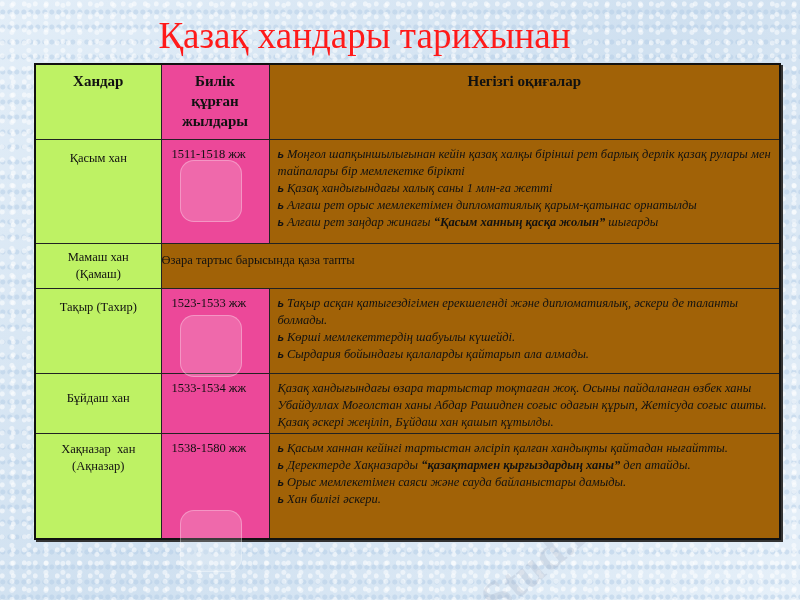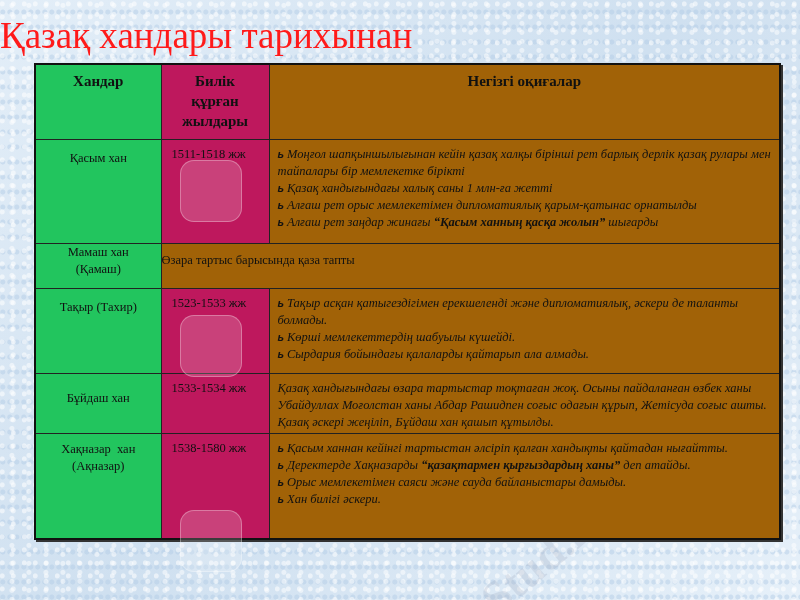--- a/index.html
+++ b/index.html
@@ -8,42 +8,42 @@
     background:#dbe9f5;
     background-image:
       radial-gradient(circle at 20% 30%, rgba(255,255,255,0.55) 0 2px, transparent 3px),
       radial-gradient(circle at 70% 60%, rgba(255,255,255,0.5) 0 2px, transparent 3px),
       radial-gradient(circle at 40% 80%, rgba(180,205,230,0.5) 0 2px, transparent 3px),
       linear-gradient(135deg, #e3eef8 0%, #cfe0f0 50%, #e6f0f9 100%);
     background-size: 11px 13px, 17px 9px, 7px 15px, 100% 100%;
     font-family: "Liberation Serif", serif;
   }
   .title {
-    position:absolute; left:0; top:14px; width:729px; text-align:left;
+    position:absolute; left:0; top:14px; width:729px; text-align:center;
     color:#ff1a1a; font-size:37px; line-height:44px;
     font-family:"Liberation Serif", serif;
   }
   .wm {
     position:absolute; color:rgba(150,160,180,0.22); font-weight:bold;
     font-size:46px; transform:rotate(-40deg); font-family:"Liberation Serif", serif;
     pointer-events:none;
   }
   table.khans {
     position:absolute; left:34px; top:63px; width:745px; height:477px;
     border-collapse:collapse; border:2px solid #111;
     box-shadow: 2px 2px 0 #333;
     table-layout:fixed;
   }
   table.khans td, table.khans th {
     border:1px solid #222; vertical-align:top; padding:0;
     font-size:12.5px; line-height:17px; color:#111;
   }
   col.c1 { width:126px; } col.c2 { width:108px; } col.c3 { width:511px; }
-  .ycol { background:#22c55e; text-align:center; }
-  .bcol { background:#be185d; }
+  .ycol { background:#bef264; text-align:center; }
+  .bcol { background:#ec4899; }
   .gcol { background:#a16207; }
   th { color:#ff0000; font-weight:bold; font-size:15px !important; line-height:20px !important; padding-top:6px !important; }
   .hdr-years { text-align:center; }
   .name-cell { padding-top:10px !important; }
   .years-cell { padding:6px 0 0 10px !important; }
   .events-cell { padding:6px 8px 0 8px !important;font-style:italic; }
   .bullet { font-family:"Liberation Sans", sans-serif; font-weight:bold; font-size:11px; margin-right:3px; }
   .merged { text-align:left; padding-top:8px !important;margin-left:28px; }
   p { margin:0; }
   b { font-weight:bold; }
@@ -80,21 +80,21 @@
     <td class="bcol years-cell">1511-1518 жж</td>
     <td class="gcol events-cell">
       <p><span class="bullet">ь</span><span>Моңғол шапқыншылығынан кейін қазақ халқы бірінші рет барлық дерлік қазақ рулары мен тайпалары бір мемлекетке бірікті</span></p>
       <p><span class="bullet">ь</span><span>Қазақ хандығындағы халық саны 1 млн-ға жетті</span></p>
       <p><span class="bullet">ь</span><span>Алғаш рет орыс мемлекетімен дипломатиялық қарым-қатынас орнатылды</span></p>
       <p><span class="bullet">ь</span><span>Алғаш рет заңдар жинағы </span><b>“Қасым ханның қасқа жолын”</b><span> шығарды</span></p>
     </td>
   </tr>
 
   <tr style="height:45px">
-    <td class="ycol" style="">
+    <td class="ycol" style="padding-top:5px">
       <div>Мамаш хан</div>
       <div>(Қамаш)</div>
     </td>
     <td class="gcol merged" colspan="2">Өзара тартыс барысында қаза тапты</td>
   </tr>
 
   <tr style="height:85px">
     <td class="ycol name-cell" style="padding-top:26px">Тақыр (Тахир)</td>
     <td class="bcol years-cell">1523-1533 жж</td>
     <td class="gcol events-cell">

